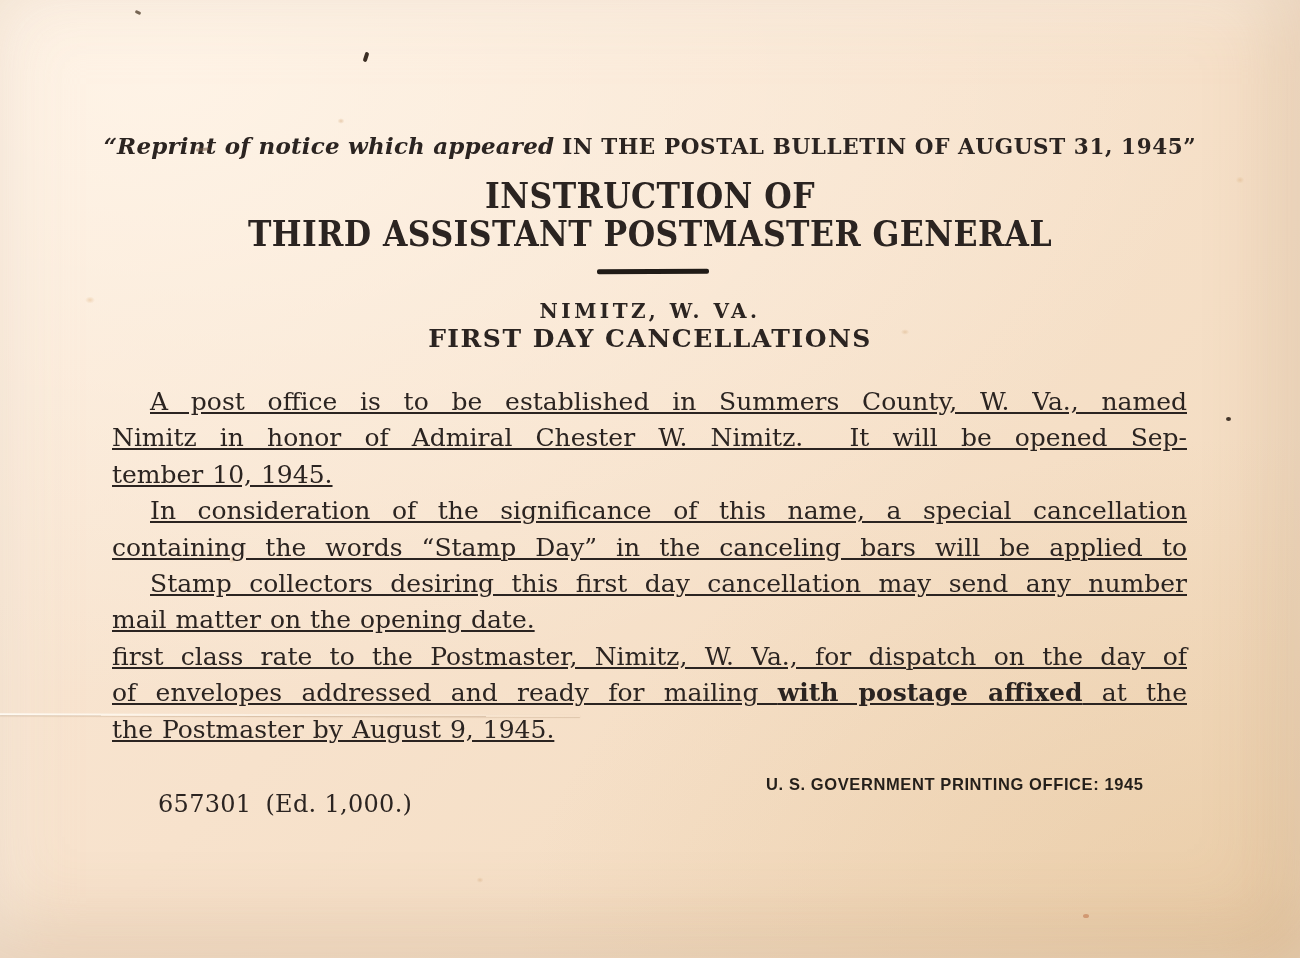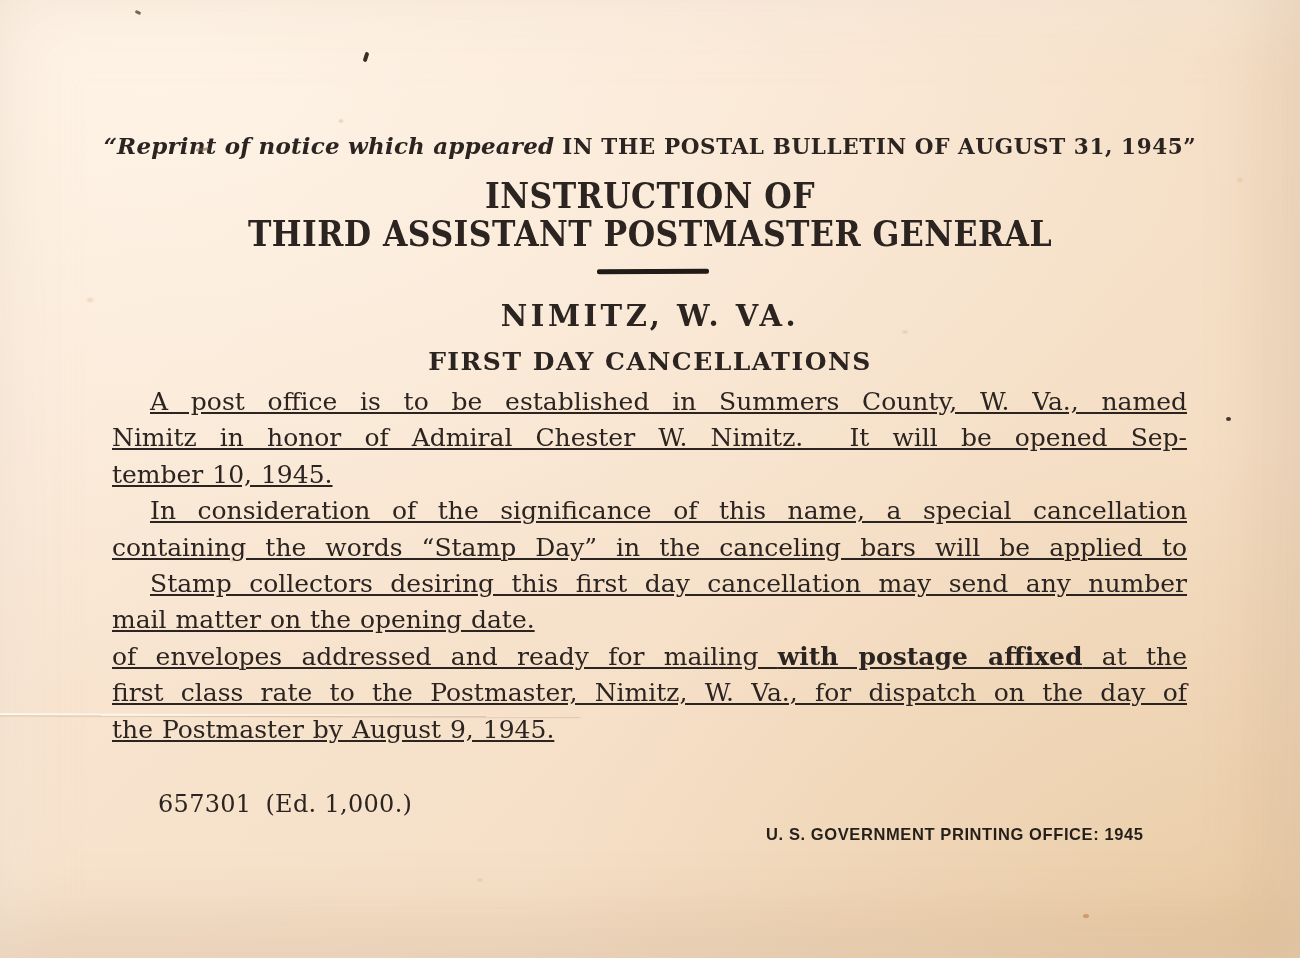--- a/index.html
+++ b/index.html
@@ -30,32 +30,32 @@
   .reprint { top: 132px; font-size: 23px; font-weight: bold; letter-spacing: .2px; }
   .reprint .lead { font-style: italic; }
   .reprint .caps { font-size: 21.5px; letter-spacing: .6px; }
 
   .titles { top: 177px; line-height: 38px; font-weight: bold; font-size: 35px;
             transform: scaleX(.9); transform-origin: 50% 50%; letter-spacing: .5px; }
 
   .rule { top: 269px; left: 597px; width: 112px; height: 5px; border-radius: 2px;
           background: #201b17; transform: rotate(-.3deg); }
 
-  .sub1 { top: 299px; font-size: 29px; font-weight: bold; letter-spacing: 3.5px; }
-  .sub2 { top: 347px; font-size: 25px; font-weight: bold; letter-spacing: 1.5px; }
+  .sub1 { top: 299px; font-size: 20px; font-weight: bold; letter-spacing: 3.5px; }
+  .sub2 { top: 324px; font-size: 25px; font-weight: bold; letter-spacing: 1.5px; }
 
   .body-text { top: 384px; left: 112px; width: 1075px; font-size: 25px; line-height: 36.4px; text-decoration: underline; }
   .ln { white-space: pre-wrap; text-align: justify; word-spacing: 1px; }
   .ln.just { text-align-last: justify; }
   .ln.indent { text-indent: 38px; }
   .b { font-weight: bold; }
 
   .footer-left { top: 790px; left: 158px; font-size: 24px; letter-spacing: .3px; }
   .footer-left .ed { margin-left: 14px; }
-  .footer-right { top: 825px; left: 766px; font-family: "Liberation Sans", sans-serif;
+  .footer-right { top: 775px; left: 766px; font-family: "Liberation Sans", sans-serif;
                   font-weight: bold; font-size: 16.5px; letter-spacing: .6px; color: #241f1a; }
 
   
   .crease { top: 714px; left: 0; width: 580px; height: 2px;
             background: linear-gradient(to right, rgba(255,251,244,.95), rgba(255,251,244,0));
             box-shadow: 0 1px 1px rgba(138,99,66,.28); transform: rotate(.15deg); }
   .speck-apostrophe { top: 52px; left: 364px; width: 4px; height: 10px; border-radius: 2px;
             background: #3b2e24; transform: rotate(18deg); }
   .speck-dot { top: 417px; left: 1226px; width: 5px; height: 4px; border-radius: 50%;
             background: #43352a; }
@@ -86,22 +86,22 @@
   <div class="abs centered sub2">FIRST DAY CANCELLATIONS</div>
 
   <div class="abs body-text">
       <div class="ln just indent"><span>A post office is to be established in Summers County, W. Va., named</span></div>
       <div class="ln just"><span>Nimitz in honor of Admiral Chester W. Nimitz.  It will be opened Sep-</span></div>
       <div class="ln"><span>tember 10, 1945.</span></div>
       <div class="ln just indent"><span>In consideration of the significance of this name, a special cancellation</span></div>
       <div class="ln just"><span>containing the words “Stamp Day” in the canceling bars will be applied to</span></div>
       <div class="ln just indent"><span>Stamp collectors desiring this first day cancellation may send any number</span></div>
       <div class="ln"><span>mail matter on the opening date.</span></div>
+      <div class="ln just"><span>first class rate to the Postmaster, Nimitz, W. Va., for dispatch on the day of</span></div>
       <div class="ln just"><span>of envelopes addressed and ready for mailing </span><span class="b">with postage affixed</span><span> at the</span></div>
-      <div class="ln just"><span>first class rate to the Postmaster, Nimitz, W. Va., for dispatch on the day of</span></div>
       <div class="ln"><span>the Postmaster by August 9, 1945.</span></div>
     </div>
 
   <div class="abs footer-left">
     <span>657301</span><span class="ed">(Ed. 1,000.)</span>
   </div>
   <div class="abs footer-right">U. S. GOVERNMENT PRINTING OFFICE: 1945</div>
 
   <div class="abs crease"></div>
   <div class="abs speck-apostrophe"></div>

